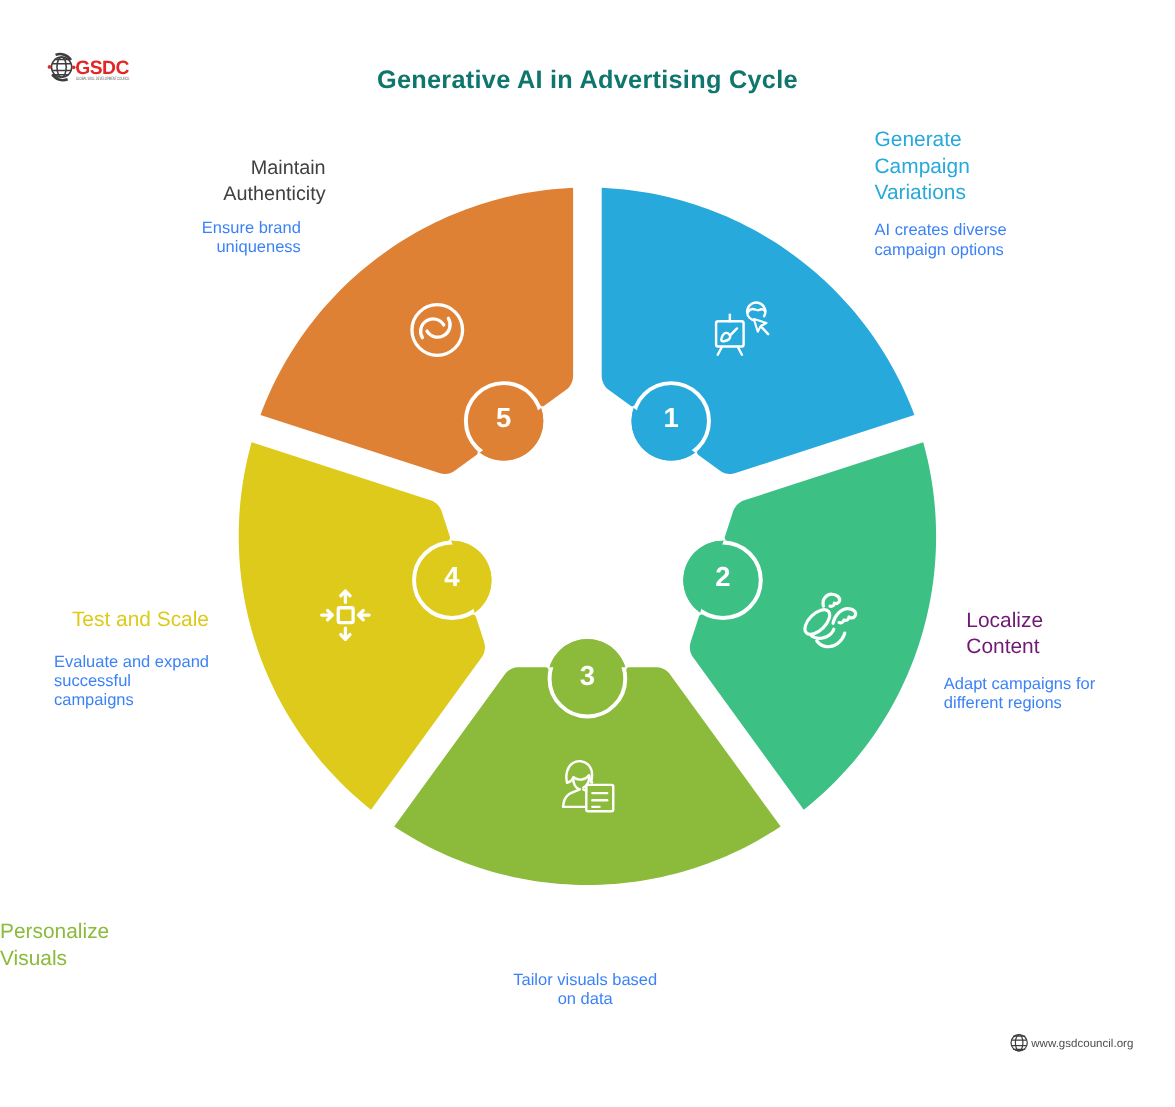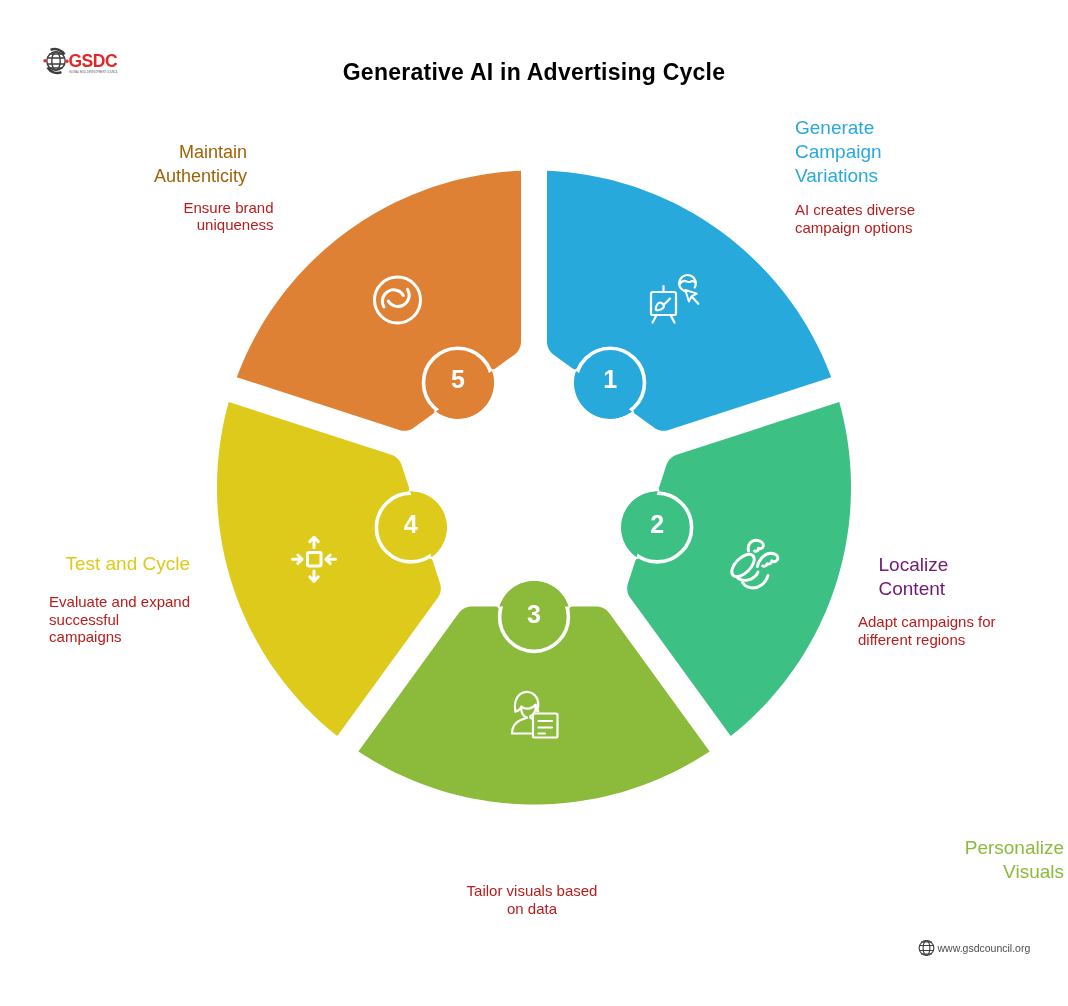--- a/index.html
+++ b/index.html
@@ -1,18 +1,18 @@
 <!DOCTYPE html>
 <html><head><meta charset="utf-8">
 <style>
 html,body{margin:0;padding:0;background:#fff;width:1068px;height:1006px;overflow:hidden}
 body{font-family:"Liberation Sans",sans-serif;position:relative}
 .t{position:absolute;white-space:nowrap}
 .hd{font-weight:normal;font-size:19px;line-height:24px}
-.bd{font-size:15px;line-height:17.7px;color:#b91c1c}
+.bd{font-size:15px;line-height:17.7px;color:#3b82f6}
 </style></head>
 <body>
 <svg width="1068" height="1006" viewBox="0 0 1068 1006" style="position:absolute;left:0;top:0">
 <clipPath id="c1">
       <path d="M547.00,341.70 L547.00,170.77 L547.00,170.77 L553.20,171.08 L559.39,171.52 L565.57,172.08 L571.74,172.75 L577.89,173.55 L584.03,174.47 L590.15,175.51 L596.24,176.67 L602.32,177.95 L608.36,179.35 L614.38,180.86 L620.37,182.49 L626.32,184.24 L632.24,186.11 L638.12,188.09 L643.96,190.18 L649.76,192.39 L655.52,194.72 L661.22,197.15 L666.88,199.70 L672.49,202.35 L678.05,205.12 L683.55,207.99 L688.99,210.97 L694.37,214.06 L699.70,217.25 L704.95,220.55 L710.15,223.94 L715.27,227.44 L720.33,231.04 L725.31,234.74 L730.22,238.53 L735.06,242.42 L739.82,246.40 L744.50,250.48 L749.10,254.64 L753.62,258.90 L758.05,263.24 L762.40,267.67 L766.65,272.18 L770.82,276.78 L774.90,281.46 L778.89,286.21 L782.79,291.04 L786.58,295.95 L790.28,300.93 L793.89,305.99 L797.39,311.11 L800.79,316.30 L804.09,321.55 L807.29,326.87 L810.38,332.25 L813.37,337.69 L816.25,343.19 L819.02,348.74 L821.68,354.35 L824.23,360.01 L826.67,365.71 L829.00,371.46 L831.21,377.26 L668.65,430.08 L668.65,430.08 L667.19,430.48 L665.71,430.74 L664.20,430.86 L662.70,430.83 L661.20,430.67 L659.72,430.36 L658.28,429.92 L656.89,429.34 L655.56,428.64 L654.30,427.81 L553.60,354.64 L553.60,354.64 L552.42,353.70 L551.34,352.65 L550.36,351.51 L549.49,350.27 L548.74,348.96 L548.12,347.59 L547.64,346.16 L547.28,344.70 L547.07,343.21 L547.00,341.70 Z"></path>
     </clipPath>
 <path d="M547.00,341.70 L547.00,170.77 L547.00,170.77 L553.20,171.08 L559.39,171.52 L565.57,172.08 L571.74,172.75 L577.89,173.55 L584.03,174.47 L590.15,175.51 L596.24,176.67 L602.32,177.95 L608.36,179.35 L614.38,180.86 L620.37,182.49 L626.32,184.24 L632.24,186.11 L638.12,188.09 L643.96,190.18 L649.76,192.39 L655.52,194.72 L661.22,197.15 L666.88,199.70 L672.49,202.35 L678.05,205.12 L683.55,207.99 L688.99,210.97 L694.37,214.06 L699.70,217.25 L704.95,220.55 L710.15,223.94 L715.27,227.44 L720.33,231.04 L725.31,234.74 L730.22,238.53 L735.06,242.42 L739.82,246.40 L744.50,250.48 L749.10,254.64 L753.62,258.90 L758.05,263.24 L762.40,267.67 L766.65,272.18 L770.82,276.78 L774.90,281.46 L778.89,286.21 L782.79,291.04 L786.58,295.95 L790.28,300.93 L793.89,305.99 L797.39,311.11 L800.79,316.30 L804.09,321.55 L807.29,326.87 L810.38,332.25 L813.37,337.69 L816.25,343.19 L819.02,348.74 L821.68,354.35 L824.23,360.01 L826.67,365.71 L829.00,371.46 L831.21,377.26 L668.65,430.08 L668.65,430.08 L667.19,430.48 L665.71,430.74 L664.20,430.86 L662.70,430.83 L661.20,430.67 L659.72,430.36 L658.28,429.92 L656.89,429.34 L655.56,428.64 L654.30,427.81 L634.91,413.72 L634.91,413.72 L634.42,413.28 L634.04,412.74 L633.79,412.13 L633.68,411.48 L633.71,410.82 L633.89,410.18 L634.20,409.60 L634.63,409.10 L634.63,409.10 L632.54,410.90 L630.32,412.53 L627.99,413.98 L625.55,415.26 L623.01,416.34 L620.41,417.23 L617.74,417.92 L615.03,418.40 L612.29,418.67 L609.54,418.73 L606.79,418.58 L604.06,418.22 L601.36,417.65 L598.72,416.88 L596.14,415.91 L593.64,414.74 L591.25,413.39 L588.96,411.86 L586.79,410.15 L584.77,408.29 L582.89,406.28 L581.17,404.13 L579.62,401.85 L578.24,399.46 L577.06,396.98 L576.06,394.41 L575.27,391.77 L574.68,389.08 L574.30,386.36 L574.13,383.61 L574.17,380.85 L574.42,378.11 L574.87,375.39 L575.54,372.72 L576.40,370.11 L577.47,367.57 L577.47,367.57 L577.13,368.13 L576.67,368.61 L576.12,368.97 L575.50,369.21 L574.85,369.30 L574.19,369.25 L573.56,369.06 L572.98,368.73 L553.60,354.64 L553.60,354.64 L552.42,353.70 L551.34,352.65 L550.36,351.51 L549.49,350.27 L548.74,348.96 L548.12,347.59 L547.64,346.16 L547.28,344.70 L547.07,343.21 L547.00,341.70 Z" fill="#28a9dc"></path>
 <circle cx="610.1" cy="382.7" r="36.0" fill="#28a9dc"></circle>
 <circle cx="610.1" cy="382.7" r="34.4" fill="none" stroke="#fff" stroke-width="3.6" clip-path="url(#c1)"></circle>
 <text x="610.1" y="388.2" text-anchor="middle" font-family="Liberation Sans, sans-serif" font-size="25" font-weight="bold" fill="#fff">1</text>
@@ -114,28 +114,28 @@
 </g>
 
 <g stroke="#3d3d3d" fill="none" stroke-width="1.1">
   <circle cx="926.5" cy="948" r="7.4"></circle>
   <ellipse cx="926.5" cy="948" rx="3.4" ry="7.4"></ellipse>
   <path d="M919.5 945.5 h14 M919.5 950.5 h14 M921 942 h11 M921 954 h11"></path>
 </g>
 <text x="937.5" y="951.5" font-family="Liberation Sans, sans-serif" font-size="10.5" fill="#4d4d4d">www.gsdcouncil.org</text>
 
 </svg>
-<div class="t" style="left:0;top:58.8px;width:1068px;text-align:center;font-weight:bold;font-size:23px;line-height:26px;letter-spacing:0.25px;color:#000000">Generative AI in Advertising Cycle</div>
+<div class="t" style="left:0;top:58.8px;width:1068px;text-align:center;font-weight:bold;font-size:23px;line-height:26px;letter-spacing:0.25px;color:#0f766e">Generative AI in Advertising Cycle</div>
 
 <div class="t hd" style="left:795px;top:115.5px;color:#28a9dc">Generate<br>Campaign<br>Variations</div>
 <div class="t bd" style="left:795px;top:200.9px">AI creates diverse<br>campaign options</div>
 
 <div class="t hd" style="left:878.5px;top:552.8px;color:#701a75">Localize<br>Content</div>
 <div class="t bd" style="left:858px;top:612.9px">Adapt campaigns for<br>different regions</div>
 
-<div class="t hd" style="left:0;top:836px;width:1064px;text-align:right;color:#8cba3b">Personalize<br>Visuals</div>
+<div class="t hd" style="left:0;top:836px;width:1064px;text-align:left;color:#8cba3b">Personalize<br>Visuals</div>
 <div class="t bd" style="left:0;top:882px;width:1064px;text-align:center">Tailor visuals based<br>on data</div>
 
-<div class="t hd" style="right:878px;top:552px;text-align:right;color:#ddca1a">Test and Cycle</div>
+<div class="t hd" style="right:878px;top:552px;text-align:right;color:#ddca1a">Test and Scale</div>
 <div class="t bd" style="right:878px;top:592.9px;text-align:left">Evaluate and expand<br>successful<br>campaigns</div>
 
-<div class="t hd" style="right:821px;top:139.6px;text-align:right;color:#a16207;font-size:18px">Maintain<br>Authenticity</div>
+<div class="t hd" style="right:772px;top:139.6px;text-align:right;color:#404040;font-size:18px">Maintain<br>Authenticity</div>
 <div class="t bd" style="right:794.5px;top:198.5px;text-align:right">Ensure brand<br>uniqueness</div>
 
 </body></html>

